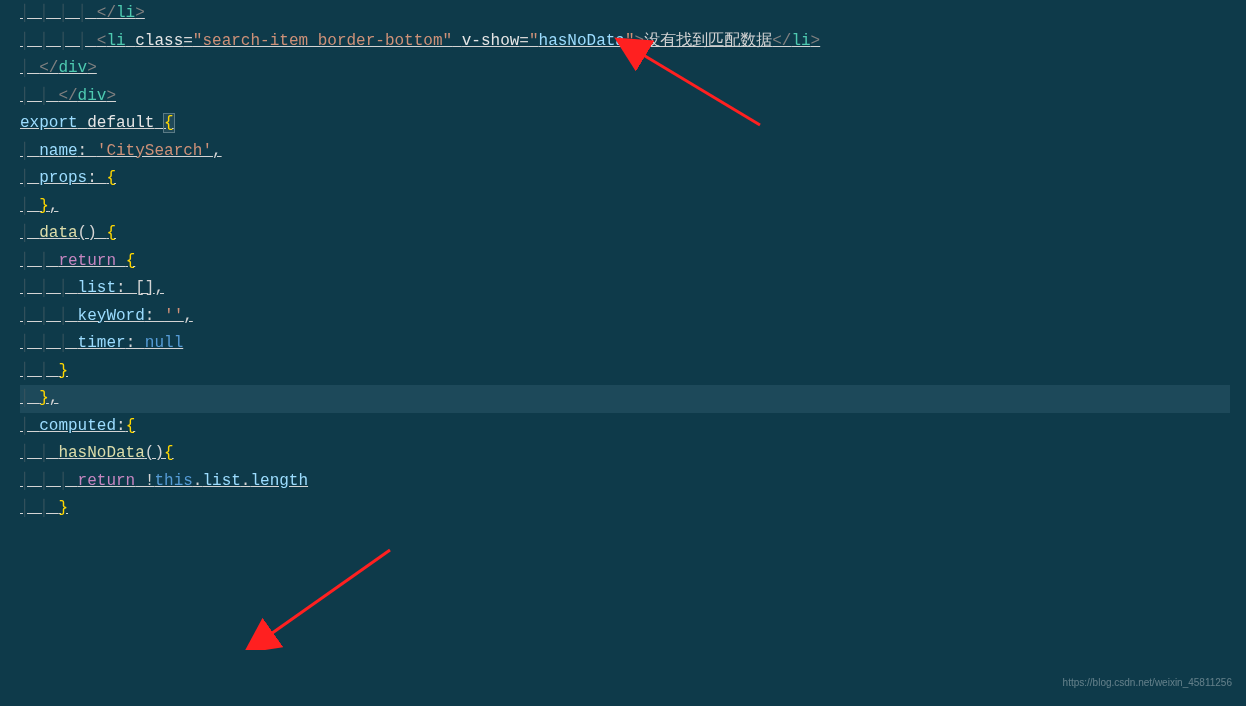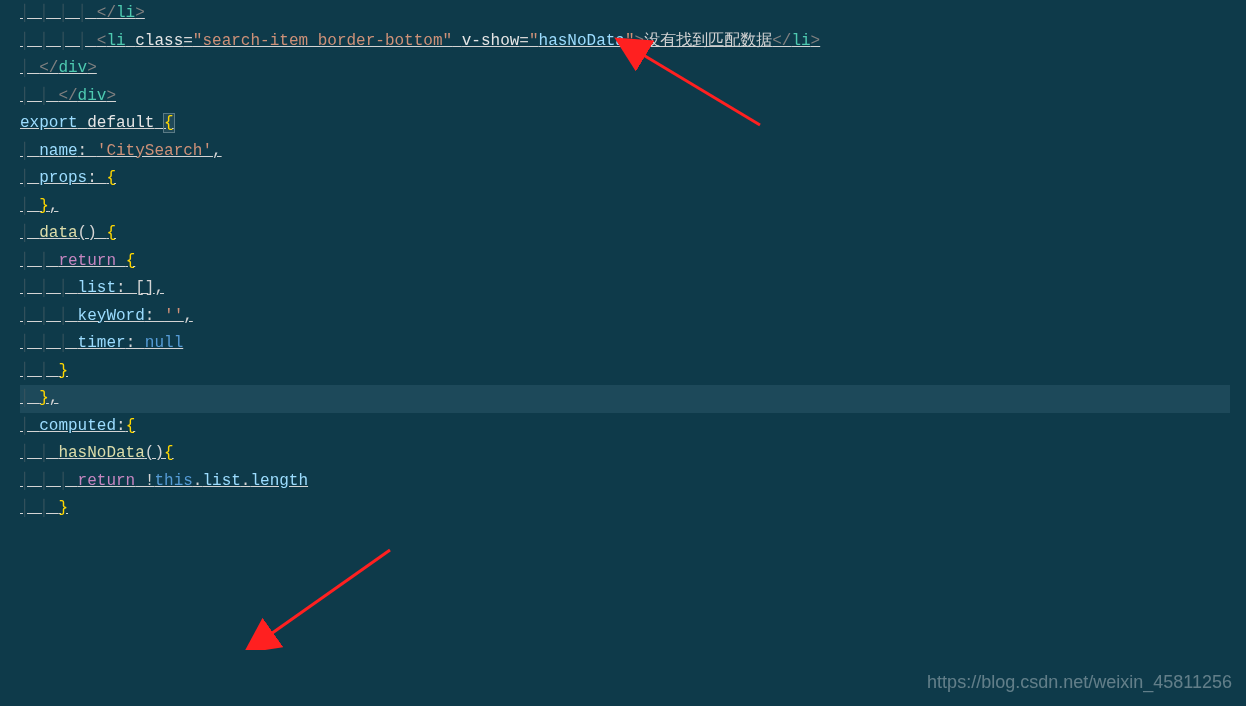--- a/index.html
+++ b/index.html
@@ -52,21 +52,21 @@
     }
     .arrow {
       position: absolute;
       pointer-events: none;
     }
     .watermark {
       position: absolute;
       bottom: 10px;
       right: 14px;
       color: rgba(255,255,255,0.35);
-      font-size: 18px;
+      font-size: 10px;
       font-family: Arial, sans-serif;
     }
   </style>
 </head>
 <body>
 
 <div class="editor" id="code-root">
     <div class="line"><span class="guide">│ │ │ │ </span><span class="bracket">&lt;/</span><span class="tag">li</span><span class="bracket">&gt;</span></div>
     <div class="line"><span class="guide">│ │ │ │ </span><span class="bracket">&lt;</span><span class="tag">li</span><span class="punct"> </span><span class="attr-name">class</span><span class="operator">=</span><span class="string">"search-item border-bottom"</span><span class="punct"> </span><span class="attr-name">v-show</span><span class="operator">=</span><span class="string">"</span><span class="property">hasNoData</span><span class="string">"</span><span class="bracket">&gt;</span><span class="text-cn">没有找到匹配数据</span><span class="bracket">&lt;/</span><span class="tag">li</span><span class="bracket">&gt;</span></div>
     <div class="line"><span class="guide">│ </span><span class="bracket">&lt;/</span><span class="tag">div</span><span class="bracket">&gt;</span></div>

